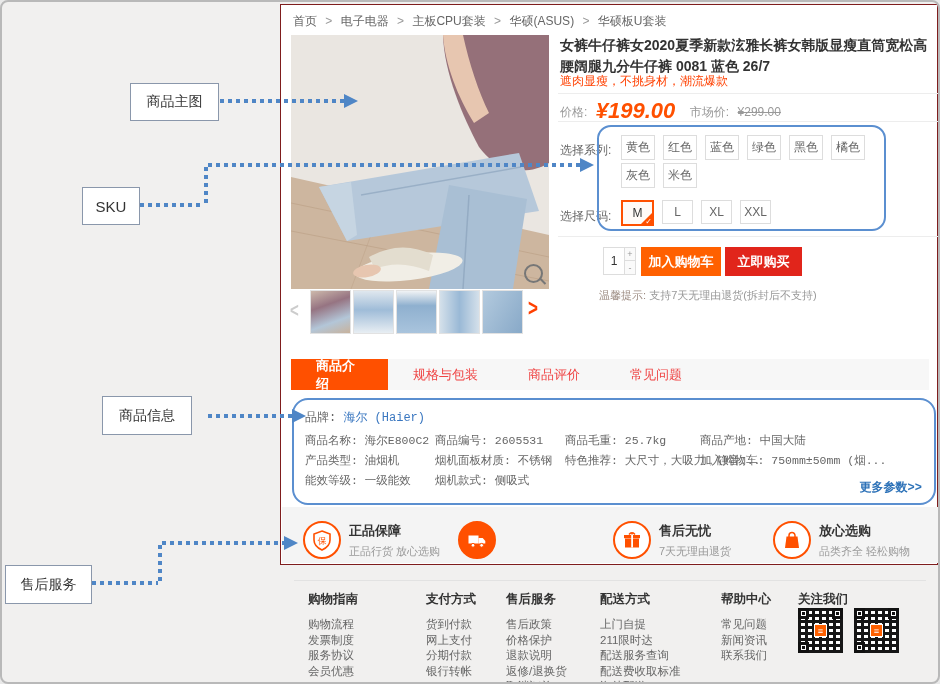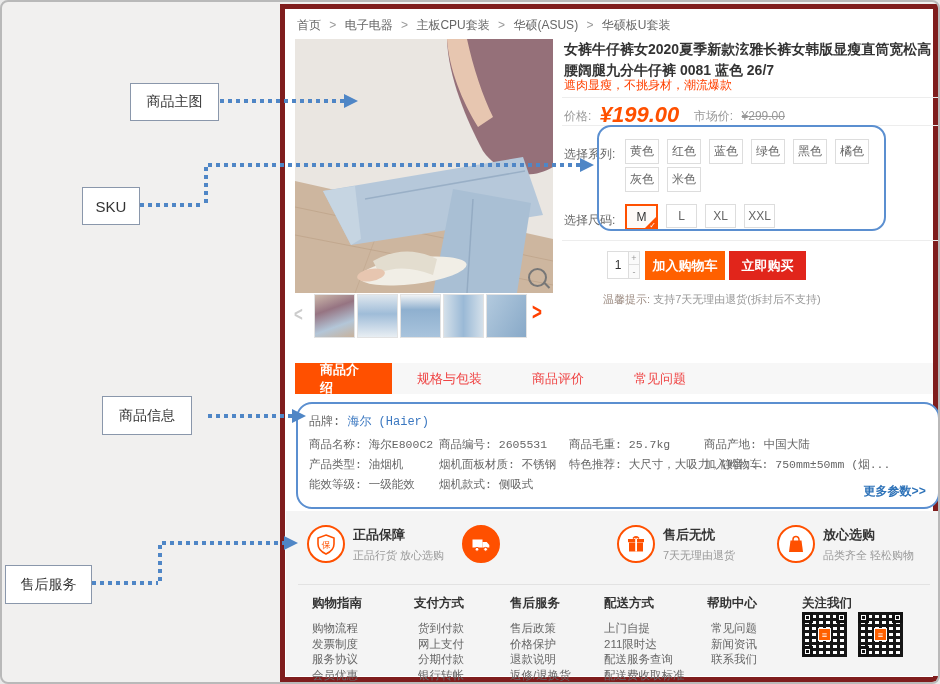--- a/index.html
+++ b/index.html
@@ -1,22 +1,22 @@
 <!DOCTYPE html>
 <html><head>
 <meta charset="utf-8">
 <style>
   html,body{margin:0;padding:0;background:#e9e9e9;}
   #stage{position:relative;width:940px;height:684px;background:#f1f0ef;border:2px solid #b9b9b9;
     border-radius:8px;box-sizing:border-box;overflow:hidden;
     font-family:"Liberation Sans","DejaVu Sans",sans-serif;color:#333;}
   .abs{position:absolute;}
   
-  #panel{position:absolute;left:278px;top:2px;width:658px;height:678px;background:#fff;
-    border:5px solid #7f1d1d;box-sizing:border-box;padding-left:28px;}
+  #panel{position:absolute;left:278px;top:2px;width:658px;height:561px;background:#fff;
+    border:1px solid #7f1d1d;box-sizing:border-box;padding-left:28px;}
   
   #breadcrumb{left:12px;top:8px;font-size:12px;color:#666;white-space:nowrap;}
   #breadcrumb .sep{margin:0 5px;color:#999;}
   #breadcrumb .crumb{cursor:pointer;}
   
   #main-image{left:10px;top:30px;width:258px;height:254px;background:#eae6e1;overflow:hidden;}
   #magnifier{right:6px;bottom:6px;width:15px;height:15px;border:2px solid #777;border-radius:50%;}
   #magnifier::after{content:"";position:absolute;width:2px;height:7px;background:#777;
     right:-3px;bottom:-4px;transform:rotate(-45deg);}
   .thumb{top:285px;width:41px;height:44px;border:1px solid #e2e2e2;box-sizing:border-box;}
@@ -81,21 +81,21 @@
   .svc{top:14px;display:flex;align-items:center;}
   #svc0{left:21px;} #svc1{left:176px;} #svc2{left:331px;} #svc3{left:491px;}
   .svc-icon{width:38px;height:38px;border:2px solid #ff5000;border-radius:50%;background:#fff;
     display:flex;align-items:center;justify-content:center;box-sizing:border-box;flex:none;}
   .svc-icon.solid{background:#ff5000;}
   .svc-text{margin-left:8px;}
   .svc-title{font-size:13px;font-weight:bold;color:#333;}
   .svc-desc{font-size:11px;color:#999;margin-top:4px;}
   #svc-divider{left:12px;top:73px;width:632px;height:1px;background:#e2e2e2;}
   .fcol{top:84px;}
-  #fcol0{left:26px;} #fcol1{left:128px;text-align:right;} #fcol2{left:224px;} #fcol3{left:318px;} #fcol4{left:421px;text-align:right;} #fcol5{left:516px;}
+  #fcol0{left:26px;} #fcol1{left:144px;} #fcol2{left:224px;} #fcol3{left:318px;} #fcol4{left:439px;} #fcol5{left:516px;}
   .fcol .ftitle{font-size:12.5px;font-weight:bold;color:#333;margin-bottom:9px;}
   .fcol .flink{font-size:11.5px;color:#666;line-height:15.5px;cursor:pointer;}
   .qr{position:absolute;top:101px;width:45px;height:45px;background-color:#fff;
     background-image:repeating-linear-gradient(0deg,#161616 0 3px,transparent 3px 6px),
       repeating-linear-gradient(90deg,#161616 0 3px,transparent 3px 7px);}
   #qr0{left:516px;} #qr1{left:572px;}
   .fp{position:absolute;width:11px;height:11px;border:3px solid #111;background:#fff;box-sizing:border-box;}
   .fp::after{content:"";position:absolute;inset:0;margin:auto;width:3px;height:3px;background:#111;}
   .fp.tl{left:0;top:0;} .fp.tr{right:0;top:0;} .fp.bl{left:0;bottom:0;}
   .qr-logo{position:absolute;left:16px;top:16px;width:13px;height:13px;background:#ff6000;border:1px solid #fff;

